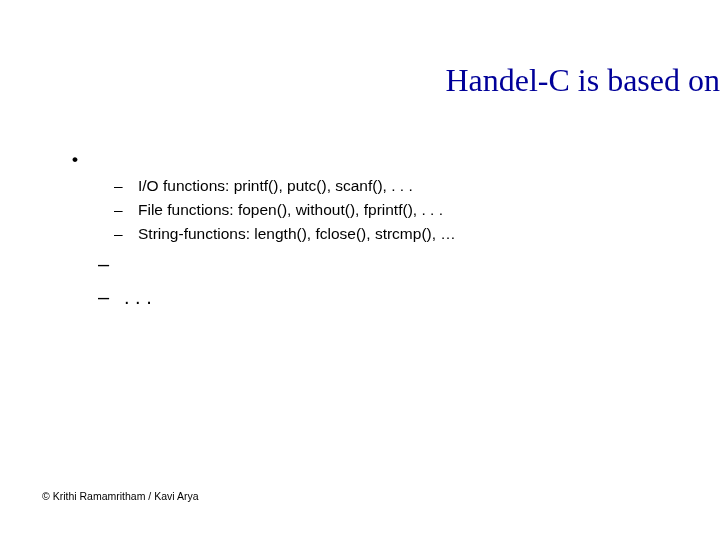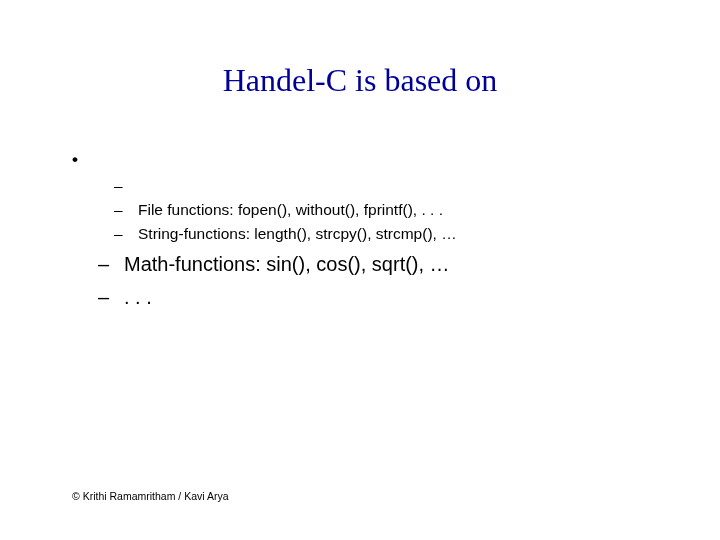--- a/index.html
+++ b/index.html
@@ -16,21 +16,21 @@
     position: relative;
     width: 720px;
     height: 540px;
     box-sizing: border-box;
   }
   .title {
     position: absolute;
     top: 62px;
     left: 0;
     width: 100%;
-    text-align: center;
+    text-align: right;
     font-family: "Comic Sans MS", "Comic Sans", cursive;
     font-size: 32px;
     color: #000099;
     font-weight: 400;
   }
   .body {
     position: absolute;
     top: 150px;
     left: 72px;
     right: 60px;
@@ -66,21 +66,21 @@
     margin-top: 6px;
     margin-bottom: 4px;
     line-height: 1.35;
   }
   .lvl2b .dash {
     width: 26px;
     flex: 0 0 26px;
   }
   .footer {
     position: absolute;
-    left: 72px;
+    left: 42px;
     bottom: 38px;
     font-size: 10.5px;
     font-family: Arial, Helvetica, sans-serif;
     color: #000;
   }
 </style>
 </head>
 <body>
 
 <div class="slide">
@@ -88,33 +88,33 @@
   <div class="title">Handel-C is based on</div>
 
   <div class="body">
 
     <div class="lvl1">
       <span class="bullet">•</span>
     </div>
 
     <div class="lvl2">
       <span class="dash">–</span>
+      <span>I/O functions: printf(), putc(), scanf(), . . .</span>
     </div>
     <div class="lvl2">
       <span class="dash">–</span>
       <span>File functions: fopen(), without(), fprintf(), . . .</span>
     </div>
     <div class="lvl2">
       <span class="dash">–</span>
-      <span>String-functions: length(), strcpy(), strcmp(), …</span>
+      <span>String-functions: length(), fclose(), strcmp(), …</span>
     </div>
 
     <div class="lvl2b">
       <span class="dash">–</span>
-      <span>Math-functions: sin(), cos(), sqrt(), …</span>
     </div>
     <div class="lvl2b">
       <span class="dash">–</span>
       <span>. . .</span>
     </div>
 
   </div>
 
   <div class="footer">© Krithi Ramamritham / Kavi Arya</div>
 

